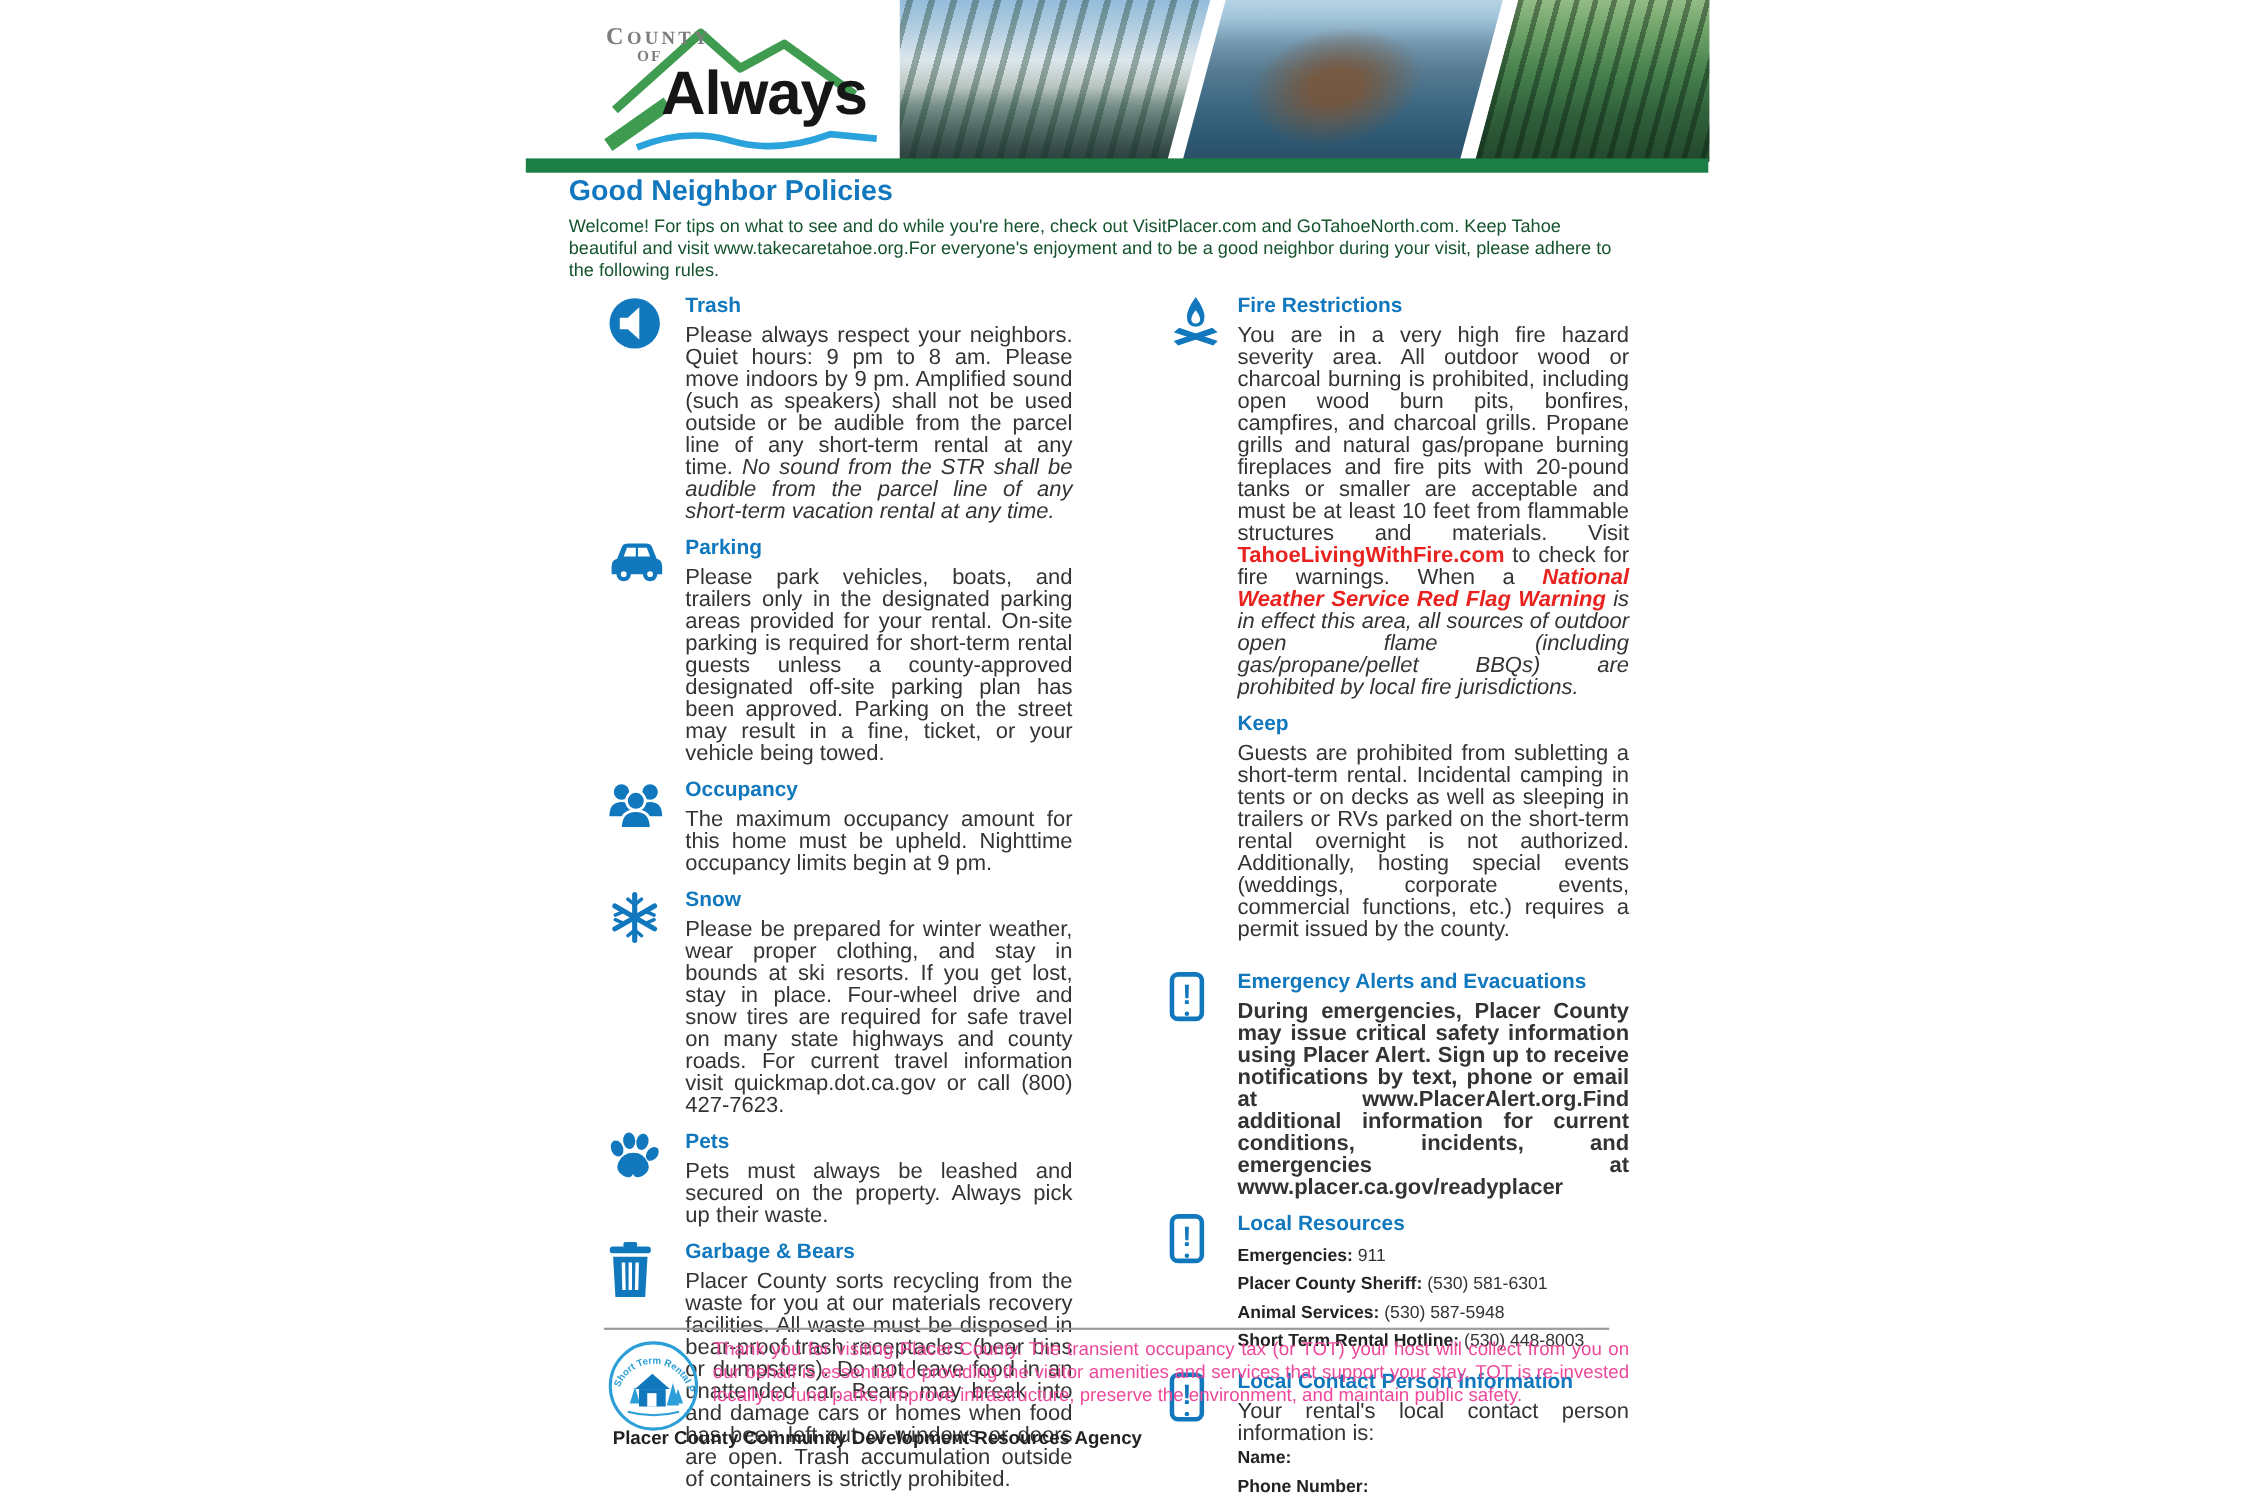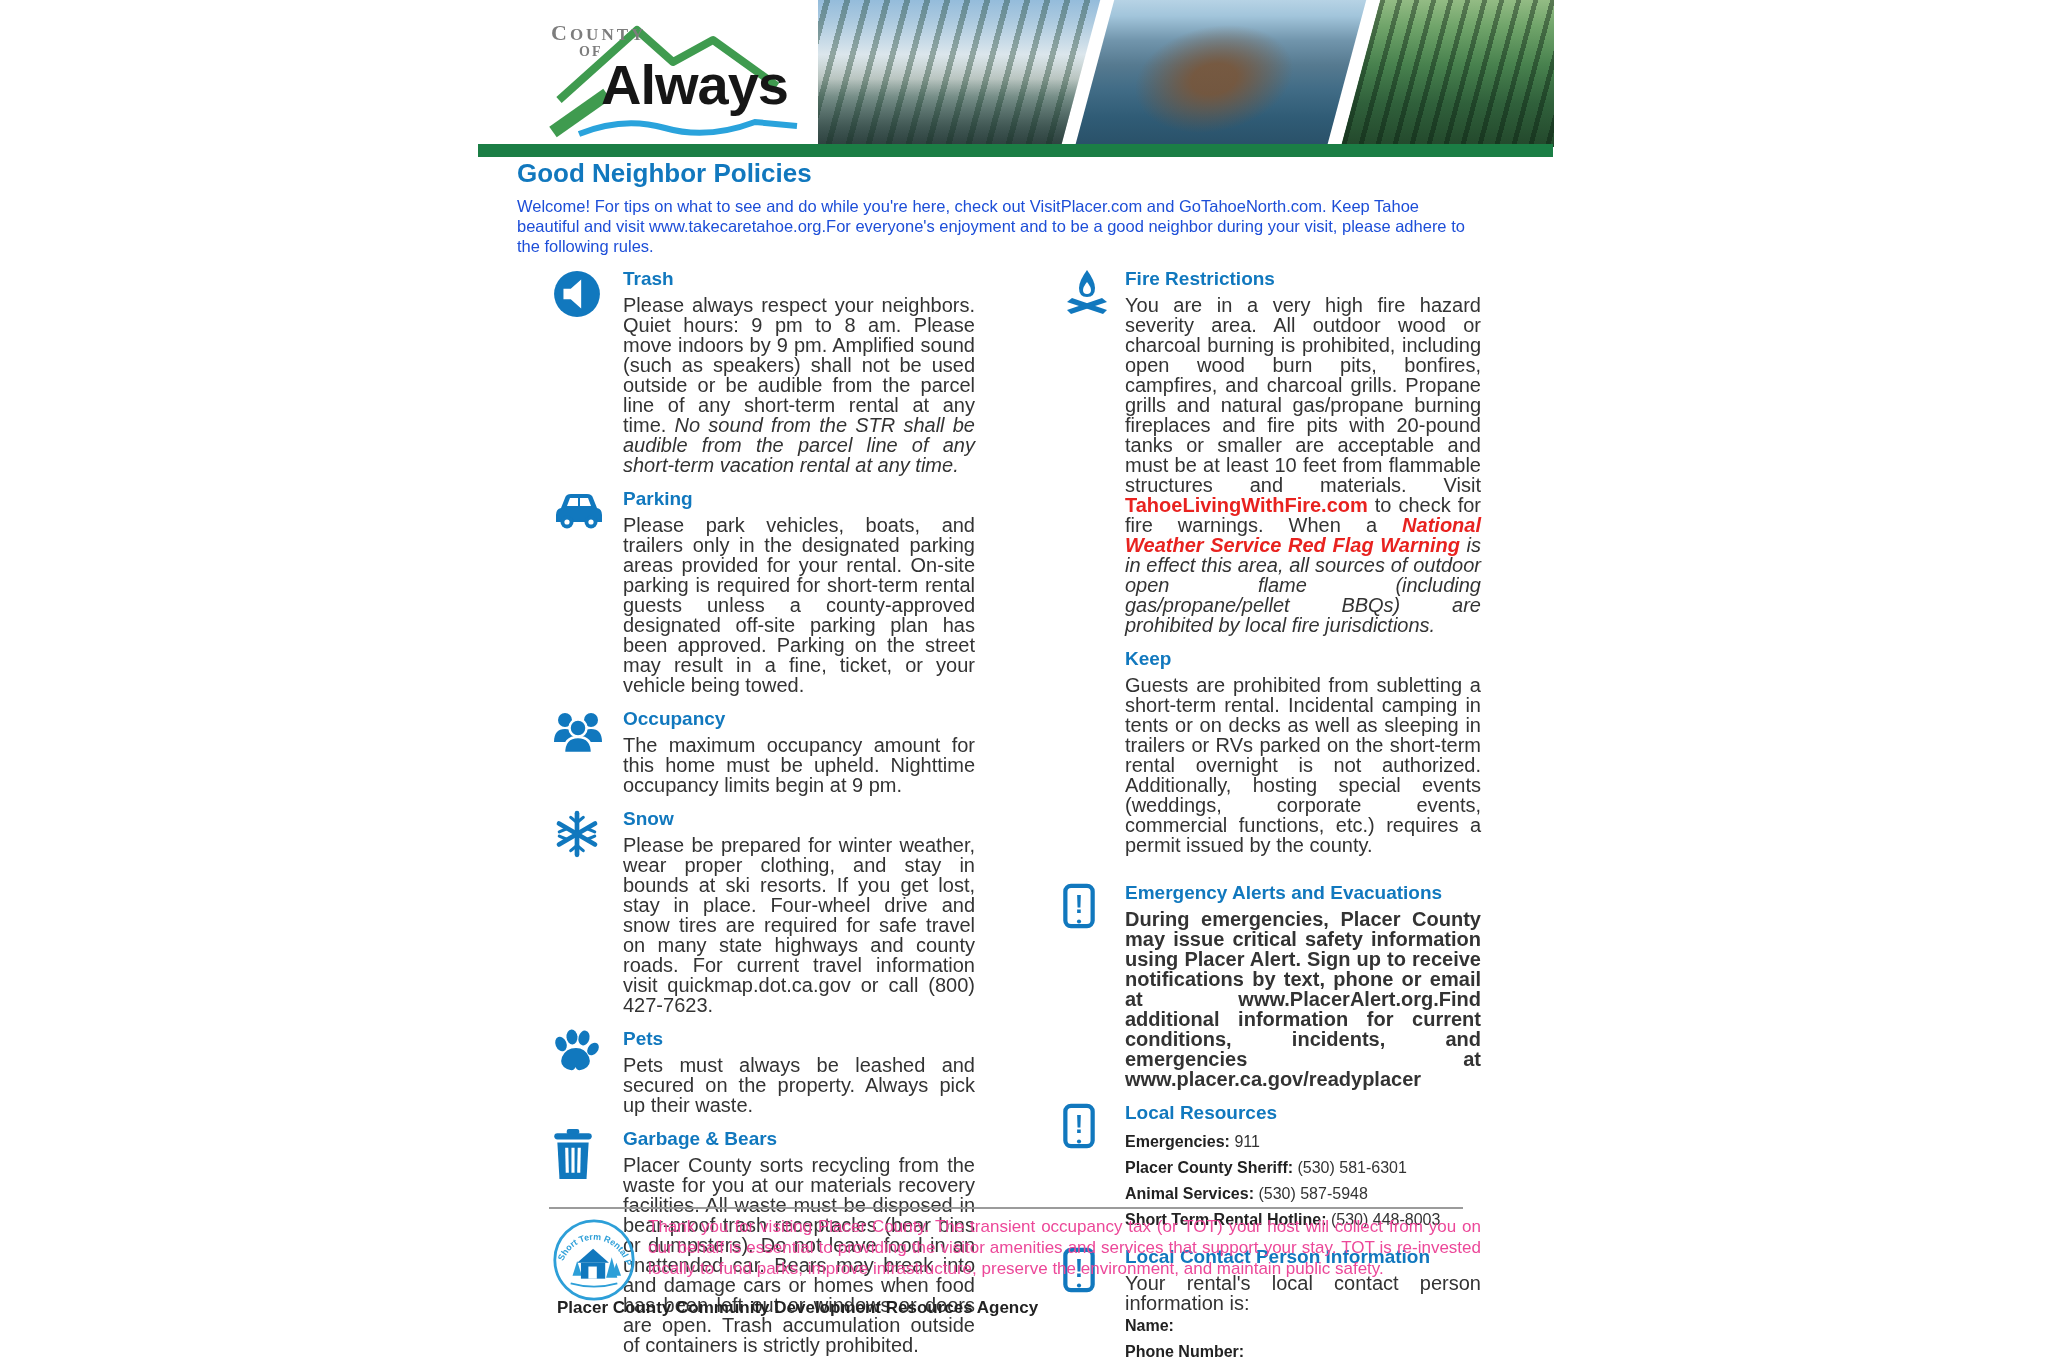--- a/index.html
+++ b/index.html
@@ -30,21 +30,21 @@
       linear-gradient(180deg,#c6ddec 0%,#a2c5db 16%,#7195ac 30%,#567a90 44%,#416c86 58%,#305c76 74%,#254960 100%);}
   .photo-3{left:542px;width:228px;
     background:
       repeating-linear-gradient(90deg,rgba(8,28,14,.42) 0 5px,rgba(0,0,0,0) 5px 17px),
       linear-gradient(180deg,#a3c690 0%,#70a46a 22%,#48814e 44%,#30603b 66%,#1e3f26 100%);}
 
   .green-bar{position:absolute;left:478px;top:144px;width:1075px;height:13px;background:#1b7e45;}
 
   
   .doc-title{position:absolute;left:517px;top:158px;font-size:26px;font-weight:bold;color:#1178be;}
-  .intro{position:absolute;left:517px;top:196px;width:968px;font-size:16.5px;line-height:20px;color:#1d4ed8;}
+  .intro{position:absolute;left:517px;top:196px;width:968px;font-size:16.5px;line-height:20px;color:#14532d;}
 
   
   .col{position:absolute;top:268px;}
   .col-left{left:552px;width:423px;}
   .col-right{left:1063px;width:418px;}
   .section{display:flex;margin-top:13px;}
   .section:first-child{margin-top:0;}
   .icon-cell{flex:0 0 71px;padding-top:1px;}
   .col-right .icon-cell{flex:0 0 62px;}
   .text-cell{flex:1;min-width:0;}

